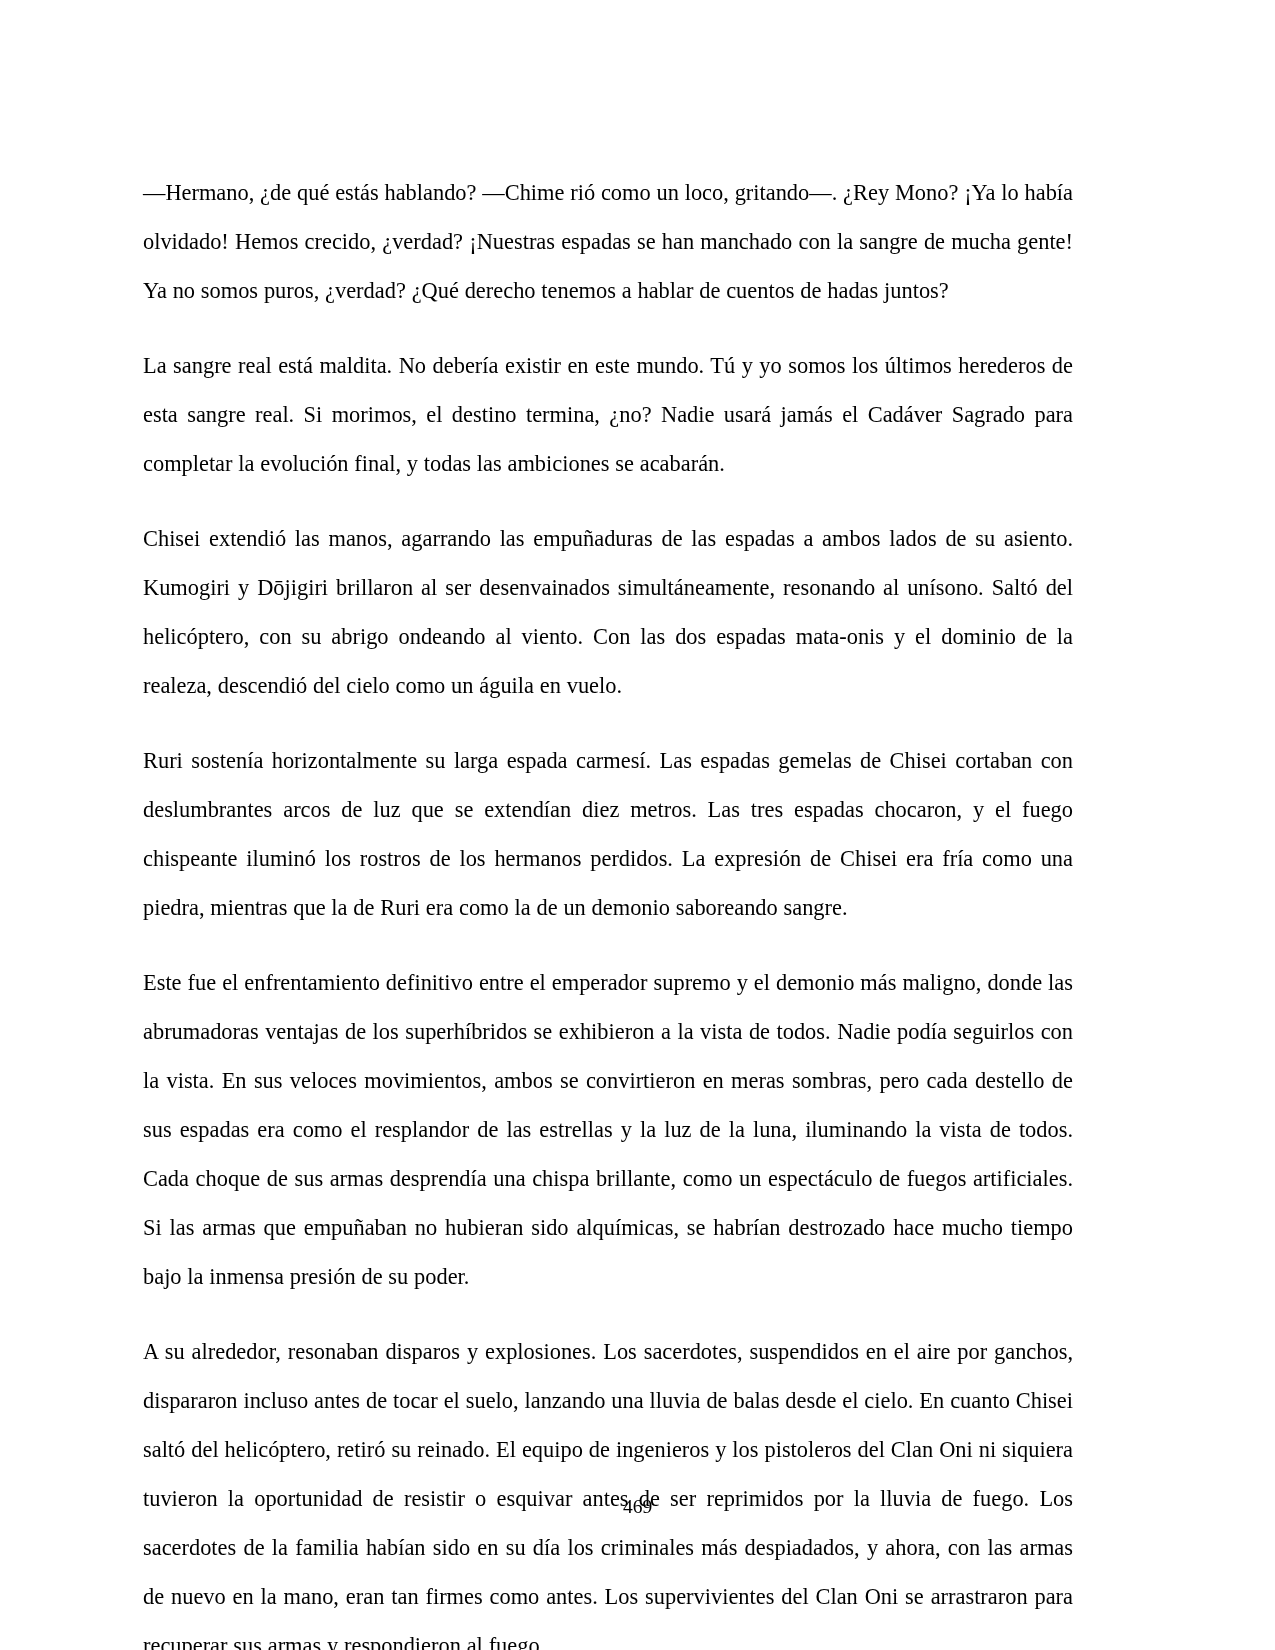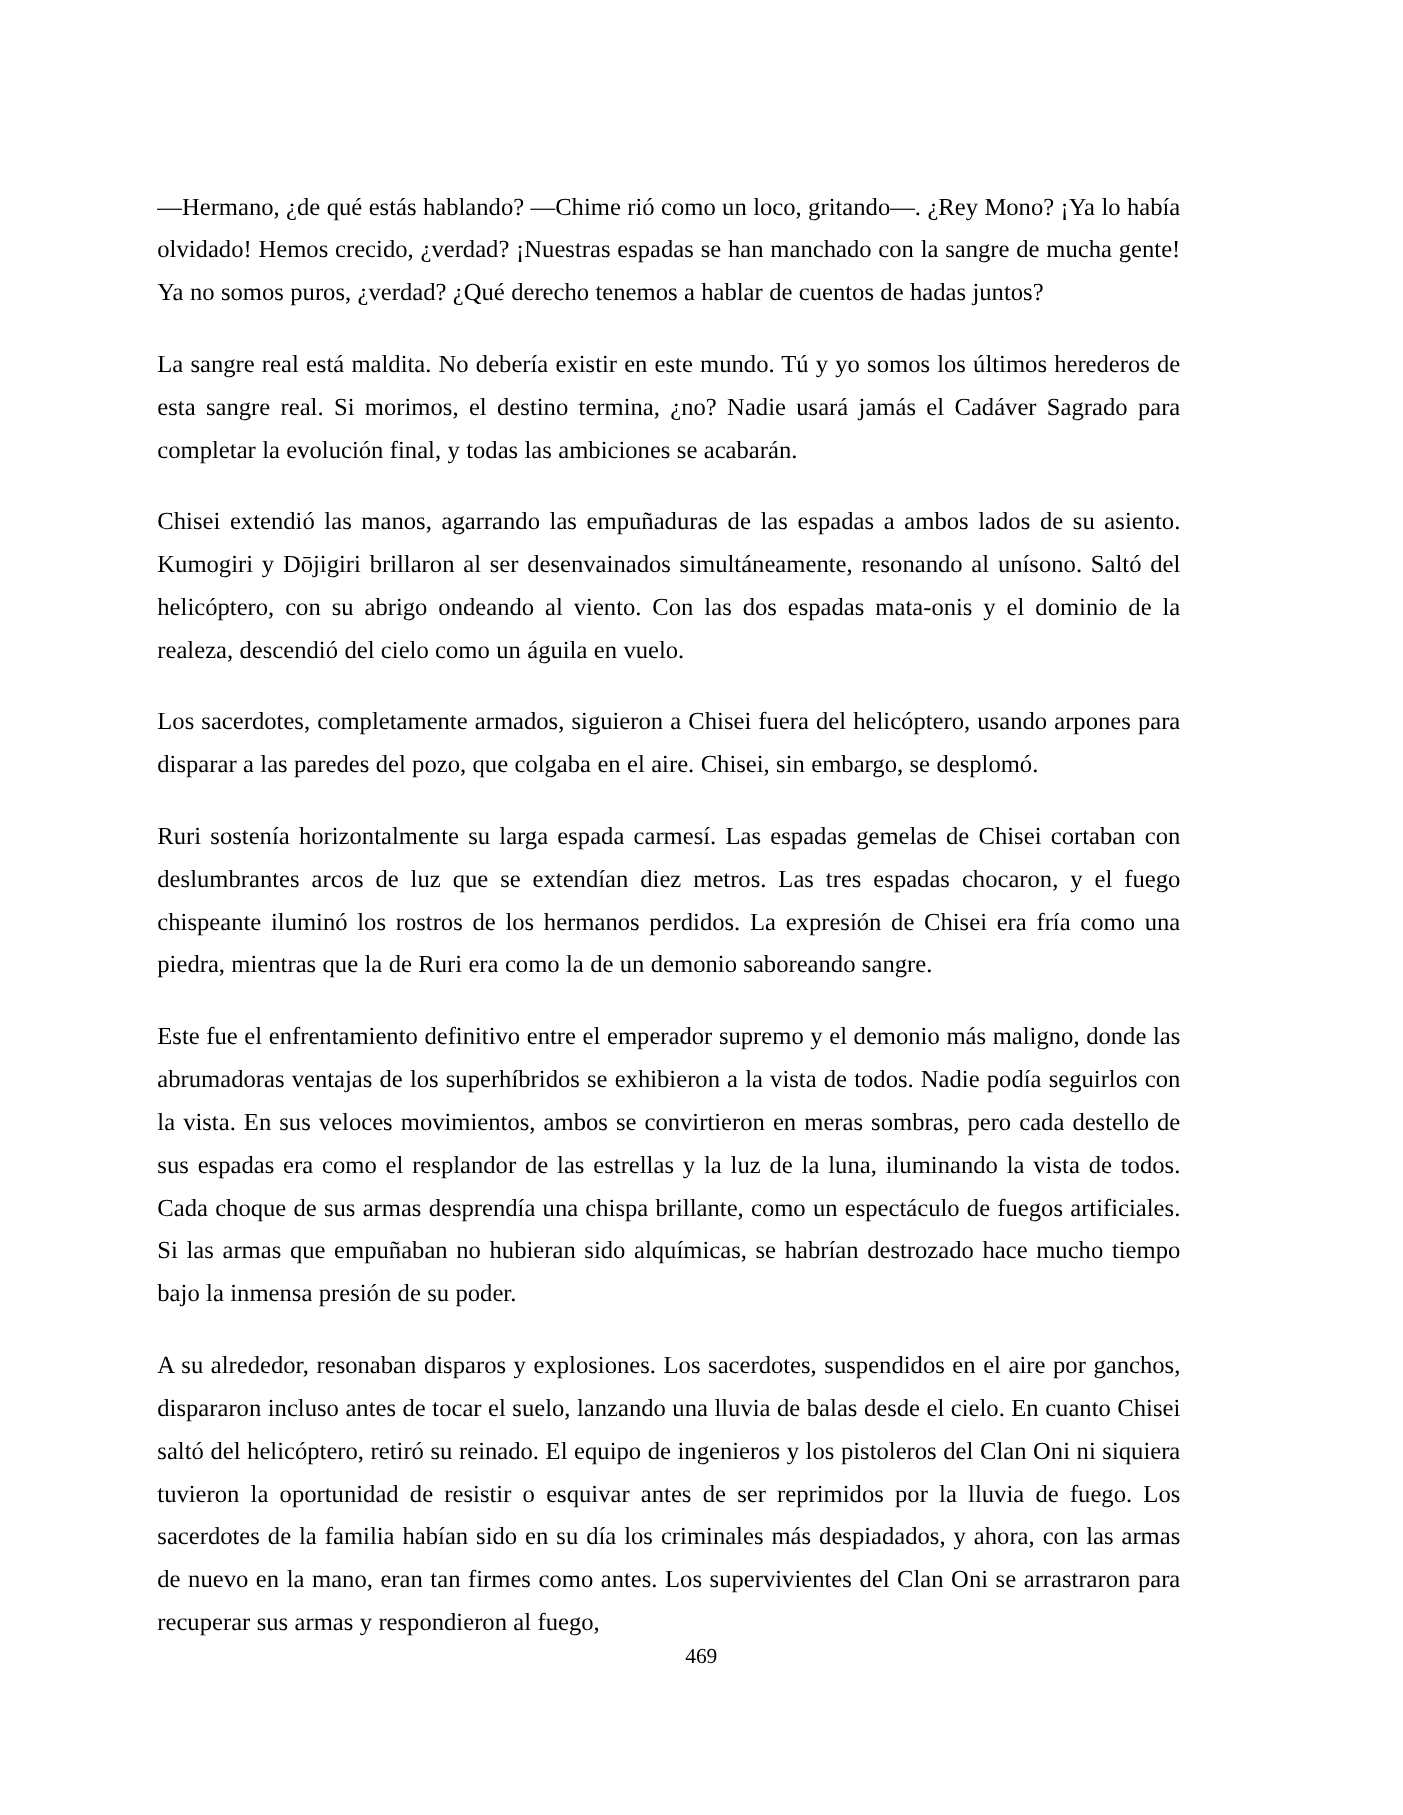--- a/index.html
+++ b/index.html
@@ -24,21 +24,21 @@
     background: #ffffff;
   }
   .text-column {
     position: absolute;
     left: 143px;
     top: 168px;
     width: 930px;
   }
   .para {
     font-size: 22.4px;
-    line-height: 39px;
+    line-height: 49px;
     text-align: justify;
     text-justify: inter-word;
     margin: 0 0 26px 0;
     hyphens: none;
     -webkit-hyphens: none;
     word-spacing: 0.2px;
     font-family: Liberation Serif, serif;
   }
   .para:last-of-type {
     margin-bottom: 14px;
@@ -56,21 +56,20 @@
 </style>
 </head>
 <body>
 
 <div class="page">
 
   <div class="text-column">
     <p class="para">—Hermano, ¿de qué estás hablando? —Chime rió como un loco, gritando—. ¿Rey Mono? ¡Ya lo había olvidado! Hemos crecido, ¿verdad? ¡Nuestras espadas se han manchado con la sangre de mucha gente! Ya no somos puros, ¿verdad? ¿Qué derecho tenemos a hablar de cuentos de hadas juntos?</p>
     <p class="para">La sangre real está maldita. No debería existir en este mundo. Tú y yo somos los últimos herederos de esta sangre real. Si morimos, el destino termina, ¿no? Nadie usará jamás el Cadáver Sagrado para completar la evolución final, y todas las ambiciones se acabarán.</p>
     <p class="para">Chisei extendió las manos, agarrando las empuñaduras de las espadas a ambos lados de su asiento. Kumogiri y Dōjigiri brillaron al ser desenvainados simultáneamente, resonando al unísono. Saltó del helicóptero, con su abrigo ondeando al viento. Con las dos espadas mata-onis y el dominio de la realeza, descendió del cielo como un águila en vuelo.</p>
-    <p class="para">Los sacerdotes, completamente armados, siguieron a Chisei fuera del helicóptero, usando arpones para disparar a las paredes del pozo, que colgaba en el aire. Chisei, sin embargo, se desplomó.</p>
     <p class="para">Ruri sostenía horizontalmente su larga espada carmesí. Las espadas gemelas de Chisei cortaban con deslumbrantes arcos de luz que se extendían diez metros. Las tres espadas chocaron, y el fuego chispeante iluminó los rostros de los hermanos perdidos. La expresión de Chisei era fría como una piedra, mientras que la de Ruri era como la de un demonio saboreando sangre.</p>
     <p class="para">Este fue el enfrentamiento definitivo entre el emperador supremo y el demonio más maligno, donde las abrumadoras ventajas de los superhíbridos se exhibieron a la vista de todos. Nadie podía seguirlos con la vista. En sus veloces movimientos, ambos se convirtieron en meras sombras, pero cada destello de sus espadas era como el resplandor de las estrellas y la luz de la luna, iluminando la vista de todos. Cada choque de sus armas desprendía una chispa brillante, como un espectáculo de fuegos artificiales. Si las armas que empuñaban no hubieran sido alquímicas, se habrían destrozado hace mucho tiempo bajo la inmensa presión de su poder.</p>
     <p class="para">A su alrededor, resonaban disparos y explosiones. Los sacerdotes, suspendidos en el aire por ganchos, dispararon incluso antes de tocar el suelo, lanzando una lluvia de balas desde el cielo. En cuanto Chisei saltó del helicóptero, retiró su reinado. El equipo de ingenieros y los pistoleros del Clan Oni ni siquiera tuvieron la oportunidad de resistir o esquivar antes de ser reprimidos por la lluvia de fuego. Los sacerdotes de la familia habían sido en su día los criminales más despiadados, y ahora, con las armas de nuevo en la mano, eran tan firmes como antes. Los supervivientes del Clan Oni se arrastraron para recuperar sus armas y respondieron al fuego,</p>
   </div>
 
   <div class="page-number">469</div>
 
 </div>
 
 </body></html>

